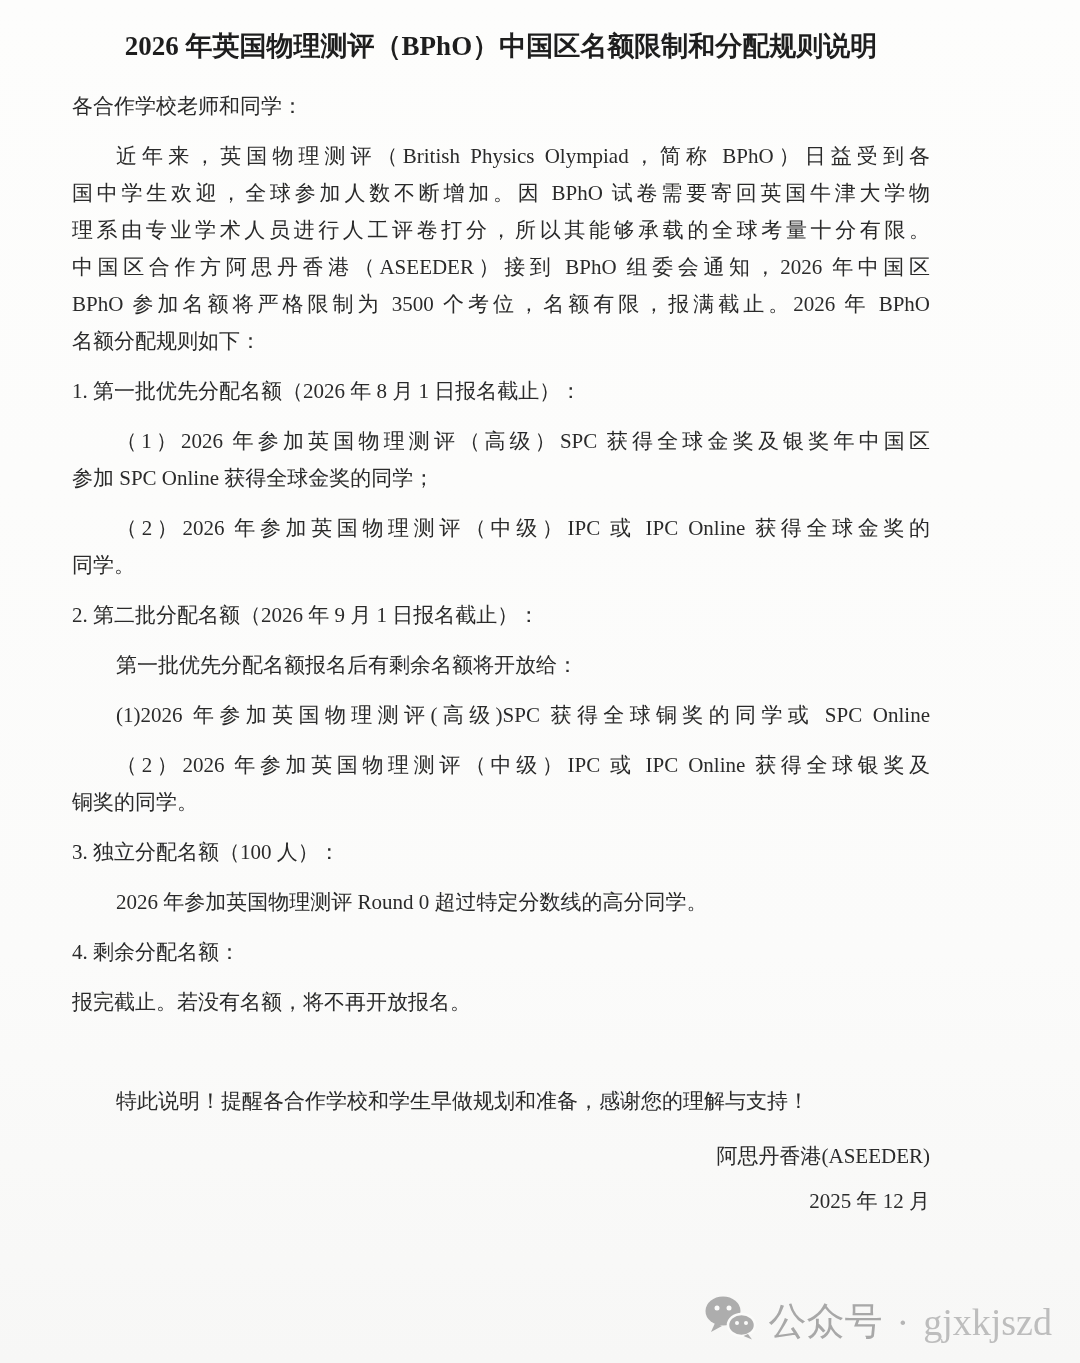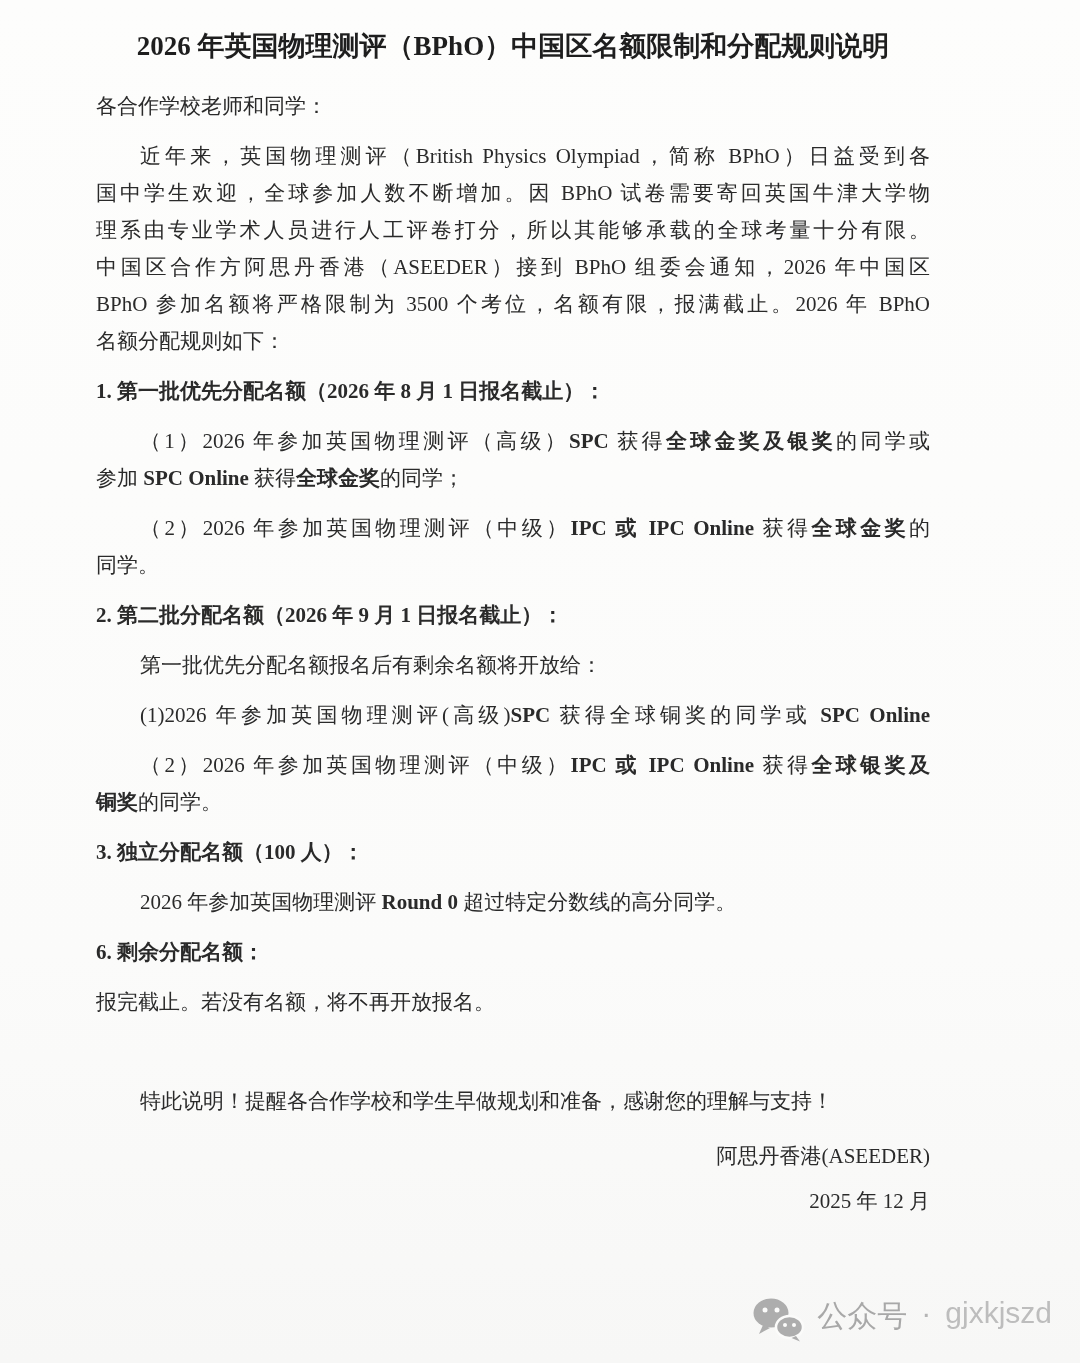--- a/index.html
+++ b/index.html
@@ -5,47 +5,48 @@
   html, body { margin: 0; padding: 0; }
   .page {
     position: relative;
     width: 1080px;
     height: 1363px;
     background: linear-gradient(180deg, #fdfdfc 0%, #fbfbfa 70%, #f7f7f6 100%);
     font-family: "Liberation Serif", "DejaVu Serif", serif;
     color: #2a2a2a;
     overflow: hidden;
   }
-  .content { padding: 26px 150px 0 96px; }
+  .content { padding: 26px 150px 0 72px; }
   .doc-title {
     text-align: center;
     font-weight: bold;
     font-size: 27px;
     line-height: 40px;
     color: #1e1e1e;
   }
   .block { font-size: 21px; line-height: 37px; margin-top: 13px; }
   .salutation { margin-top: 22px; }
   .heading { font-weight: bold; }
   .closing { margin-top: 62px; }
   .signature { margin-top: 18px; }
   .date { margin-top: 8px; }
   .ln { text-align: justify; text-align-last: justify; }
   .ln.last { text-align-last: left; }
   .ln.indent { text-indent: 44px; }
   .signature .ln, .date .ln { text-align: right; text-align-last: right; }
-  .b { font-weight: bold; }
+  .b { font-weight: normal; }
   .footer {
     position: absolute;
     right: 28px;
     bottom: 14px;
     display: flex;
+    align-items: center;
     gap: 12px;
-    font-family: Liberation Sans, sans-serif;
-    font-size: 30px;
+    font-family: Liberation Serif, serif;
+    font-size: 38px;
     color: #a8a8a8;
   }
   .footer .account { color: #bdbdbd; }
   .footer .sep { color: #b5b5b5; padding: 0 2px; }
   .wechat-icon { display: inline-block; }
 </style>
 </head>
 <body>
 
 <div class="page">
@@ -60,21 +61,21 @@
           <div class="ln"><span>国中学生欢迎，全球参加人数不断增加。因 BPhO 试卷需要寄回英国牛津大学物</span></div>
           <div class="ln"><span>理系由专业学术人员进行人工评卷打分，所以其能够承载的全球考量十分有限。</span></div>
           <div class="ln"><span>中国区合作方阿思丹香港（ASEEDER）接到 BPhO 组委会通知，2026 年中国区</span></div>
           <div class="ln"><span>BPhO 参加名额将严格限制为 3500 个考位，名额有限，报满截止。2026 年 BPhO</span></div>
           <div class="ln last"><span>名额分配规则如下：</span></div>
         </div>
         <div class="block heading">
           <div class="ln last"><span class="b">1. 第一批优先分配名额（2026 年 8 月 1 日报名截止）：</span></div>
         </div>
         <div class="block para">
-          <div class="ln indent"><span>（1）2026 年参加英国物理测评（高级）</span><span class="b">SPC</span><span> 获得</span><span class="b">全球金奖及银奖</span><span>的同学或</span></div>
+          <div class="ln indent"><span>（1）2026 年参加英国物理测评（高级）</span><span class="b">SPC</span><span> 获得</span><span class="b">全球金奖及银奖</span><span>年中国区</span></div>
           <div class="ln last"><span>参加 </span><span class="b">SPC Online</span><span> 获得</span><span class="b">全球金奖</span><span>的同学；</span></div>
         </div>
         <div class="block para">
           <div class="ln indent"><span>（2）2026 年参加英国物理测评（中级）</span><span class="b">IPC 或 IPC Online</span><span> 获得</span><span class="b">全球金奖</span><span>的</span></div>
           <div class="ln last"><span>同学。</span></div>
         </div>
         <div class="block heading">
           <div class="ln last"><span class="b">2. 第二批分配名额（2026 年 9 月 1 日报名截止）：</span></div>
         </div>
         <div class="block para">
@@ -87,21 +88,21 @@
           <div class="ln indent"><span>（2）2026 年参加英国物理测评（中级）</span><span class="b">IPC 或 IPC Online</span><span> 获得</span><span class="b">全球银奖及</span></div>
           <div class="ln last"><span class="b">铜奖</span><span>的同学。</span></div>
         </div>
         <div class="block heading">
           <div class="ln last"><span class="b">3. 独立分配名额（100 人）：</span></div>
         </div>
         <div class="block para">
           <div class="ln indent last"><span>2026 年参加英国物理测评 </span><span class="b">Round 0</span><span> 超过特定分数线的高分同学。</span></div>
         </div>
         <div class="block heading">
-          <div class="ln last"><span class="b">6. 剩余分配名额：</span></div>
+          <div class="ln last"><span class="b">4. 剩余分配名额：</span></div>
         </div>
         <div class="block para">
           <div class="ln last"><span>报完截止。若没有名额，将不再开放报名。</span></div>
         </div>
         <div class="block closing">
           <div class="ln indent last"><span>特此说明！提醒各合作学校和学生早做规划和准备，感谢您的理解与支持！</span></div>
         </div>
         <div class="block signature">
           <div class="ln last"><span>阿思丹香港(ASEEDER)</span></div>
         </div>

